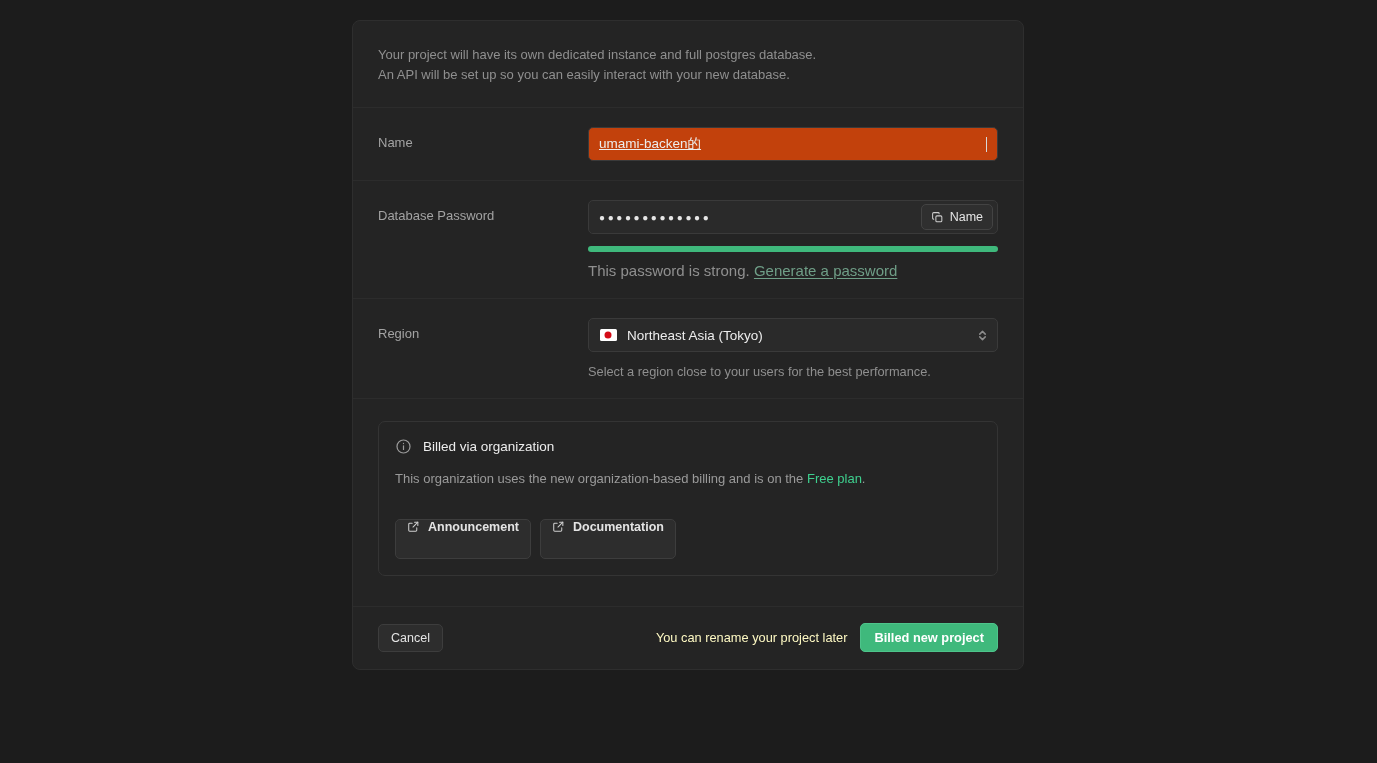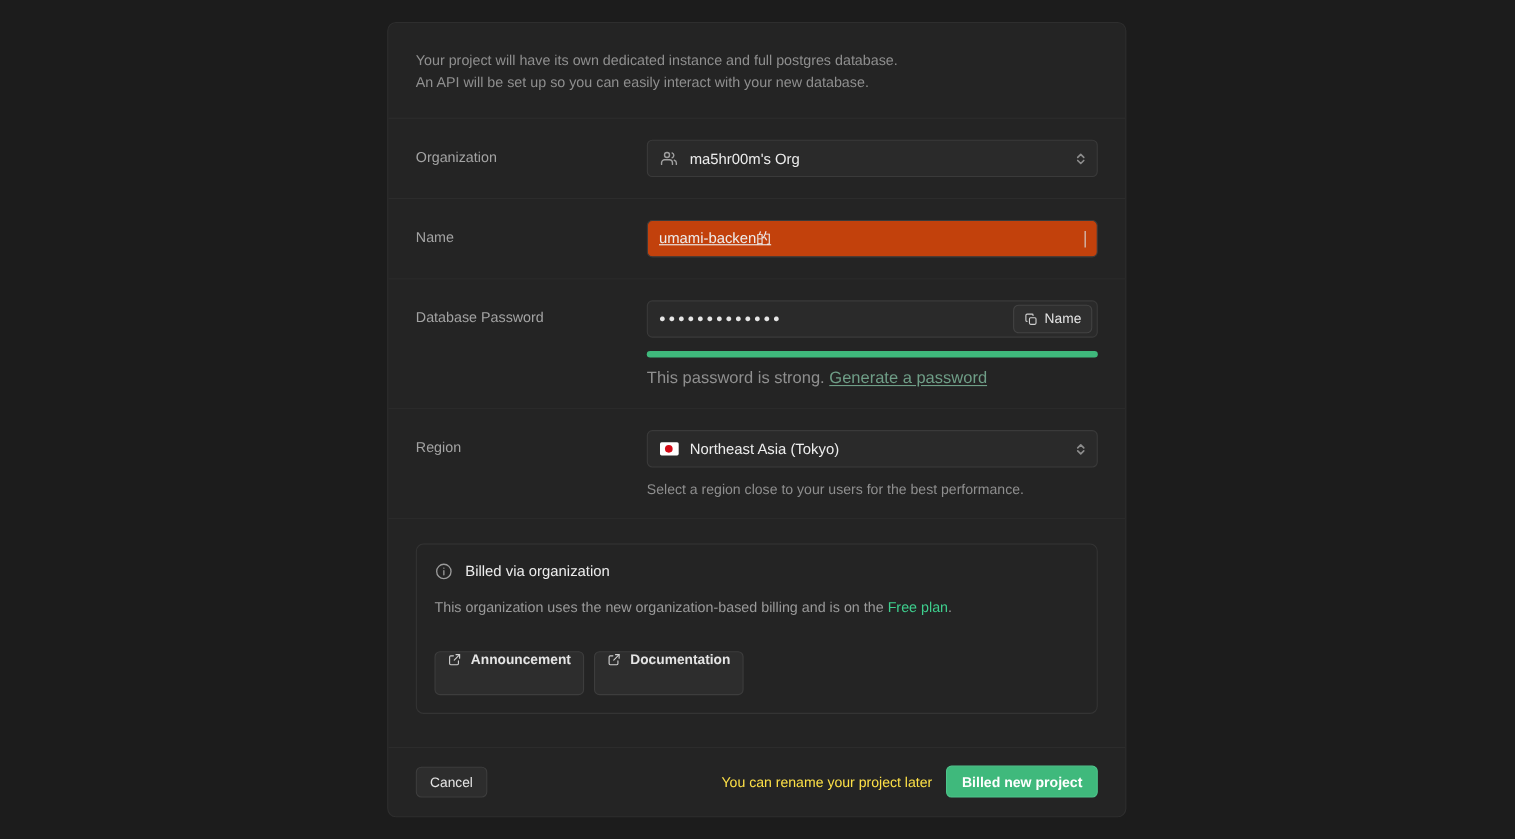--- a/index.html
+++ b/index.html
@@ -246,21 +246,21 @@
     background: #2d2d2d;
     border: 1px solid #3d3d3d;
     border-radius: 5px;
     font-size: 12.5px;
     color: #e4e4e4;
     cursor: pointer;
   }
   .footer-spacer { flex: 1 1 auto; }
   .footer-note {
     font-size: 12.8px;
-    color: #fde047;
+    color: #fef9c3;
     margin-right: 13px;
   }
   .primary-btn {
     height: 29px;
     padding: 0 13px;
     background: #3FB97C;
     border: 1px solid #4ec48b;
     border-radius: 5px;
     font-size: 12.8px;
     color: #ffffff;
@@ -277,42 +277,20 @@
 
   <div class="card">
 
     <div class="card-header">
       <div class="card-subtitle">
         <div>Your project will have its own dedicated instance and full postgres database.</div>
         <div>An API will be set up so you can easily interact with your new database.</div>
       </div>
     </div>
 
-    <div class="row">
-      <div class="row-label">Organization</div>
-      <div class="row-control">
-        <div class="field">
-          <span class="leading-icon">
-            <svg width="17" height="17" viewBox="0 0 24 24" fill="none" stroke="#a0a0a0" stroke-width="1.8" stroke-linecap="round" stroke-linejoin="round">
-              <path d="M16 19v-2a4 4 0 0 0-4-4H6a4 4 0 0 0-4 4v2"></path>
-              <circle cx="9" cy="7" r="3.2"></circle>
-              <path d="M21 19v-1.8a3.6 3.6 0 0 0-2.7-3.5"></path>
-              <path d="M15.5 4.2a3.4 3.4 0 0 1 0 6.4"></path>
-            </svg>
-          </span>
-          <span class="value">ma5hr00m's Org</span>
-          <span class="chev">
-            <svg width="11" height="15" viewBox="0 0 12 16" fill="none" stroke="#8d8d8d" stroke-width="1.6" stroke-linecap="round" stroke-linejoin="round">
-              <path d="M3 6.5L6 3.5L9 6.5"></path>
-              <path d="M3 9.5L6 12.5L9 9.5"></path>
-            </svg>
-          </span>
-        </div>
-      </div>
-    </div>
 
     <div class="row">
       <div class="row-label">Name</div>
       <div class="row-control">
         <div class="field text-input">
           <span class="value">umami-backen的</span>
             <span class="caret"></span>
         </div>
       </div>
     </div>

